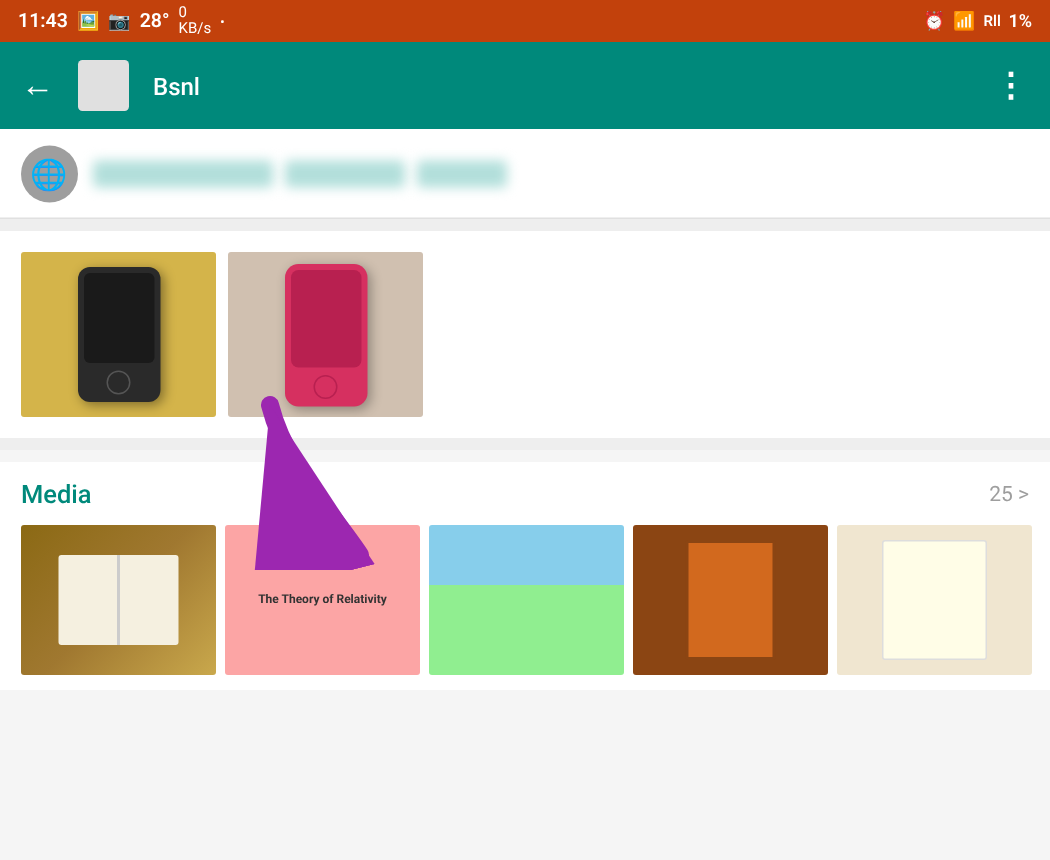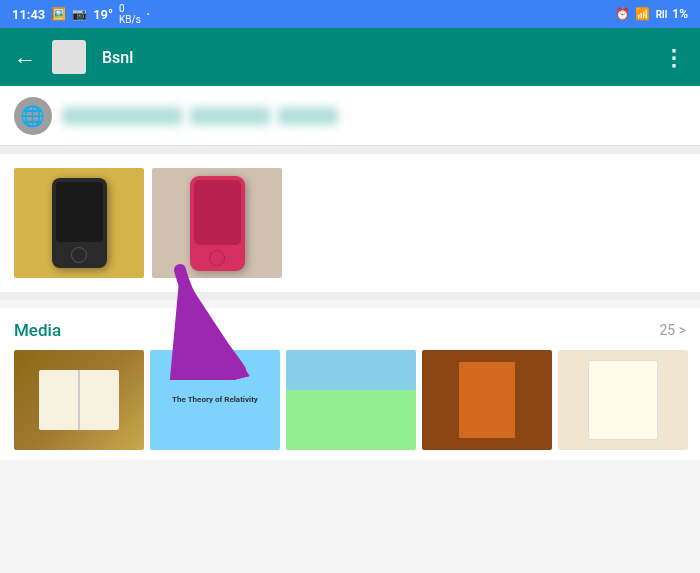--- a/index.html
+++ b/index.html
@@ -9,21 +9,21 @@
       font-family: 'Roboto', Arial, sans-serif;
       background: #f5f5f5;
       overflow: hidden;
       position: relative;
     }
 
     
     .status-bar {
       width: 100%;
       height: 28px;
-      background: #3b82f6;
+      background: #c2410c;
       display: flex;
       align-items: center;
       justify-content: space-between;
       padding: 0 12px;
       color: white;
       font-size: 13px;
       font-weight: 600;
     }
     .status-left {
       display: flex;
@@ -282,21 +282,21 @@
       content: '';
       position: absolute;
       left: 50%;
       top: 0; bottom: 0;
       width: 2px;
       background: #ccc;
       transform: translateX(-50%);
     }
     
     .thumb2 {
-      background: #7dd3fc;
+      background: #fca5a5;
       width: 100%;
       height: 100%;
       display: flex;
       flex-direction: column;
       align-items: center;
       justify-content: center;
       gap: 4px;
     }
     .thumb2-title {
       font-size: 8px;
@@ -346,21 +346,21 @@
     }
   </style>
 </head>
 <body>
 
 <div class="status-bar">
   <div class="status-left">
     <span>11:43</span>
     <span style="font-size:12px;">🖼️</span>
     <span style="font-size:12px;">📷</span>
-    <span>19°</span>
+    <span>28°</span>
     <span style="font-size:10px; font-weight:400;">0<br style="line-height:0">KB/s</span>
     <span style="font-size:8px;">•</span>
   </div>
   <div class="status-right">
     <span>⏰</span>
     <span>📶</span>
     <span style="font-size:10px;text-align:right;">Rll</span>
     <span>1%</span>
   </div>
 </div>

